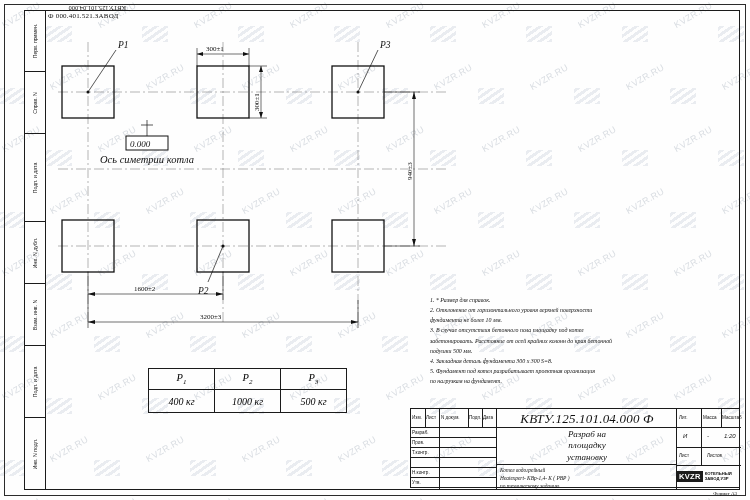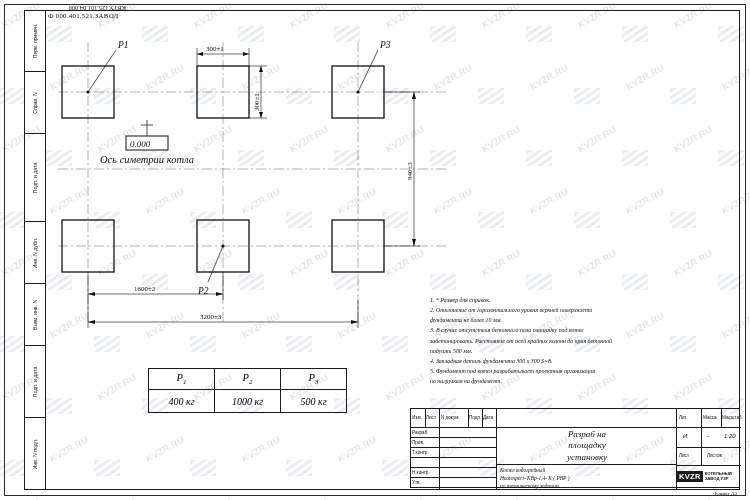--- a/index.html
+++ b/index.html
@@ -468,20 +468,21 @@
     <div class="s-lbl" style="left:30px; top:6px;">N докум.</div>
     <div class="s-lbl" style="left:58px; top:6px;">Подп.</div>
     <div class="s-lbl" style="left:72px; top:6px;">Дата</div>
 
     <div class="s-lbl" style="left:1px; top:21px;">Разраб.</div>
     <div class="s-lbl" style="left:1px; top:31px;">Пров.</div>
     <div class="s-lbl" style="left:1px; top:41px;">Т.контр.</div>
     <div class="s-lbl" style="left:1px; top:61px;">Н.контр.</div>
     <div class="s-lbl" style="left:1px; top:71px;">Утв.</div>
 
+    <div class="bigcode">КВТУ.125.101.04.000 Ф</div>
 
     <div class="taskname">
       <span>Разраб на</span>
       <span>площадку</span>
       <span>установку</span>
     </div>
 
     <div class="subname">
       <div>Котел водогрейный</div>
       <div>Heatexpert- КВр-1,4- К ( РВР )</div>

